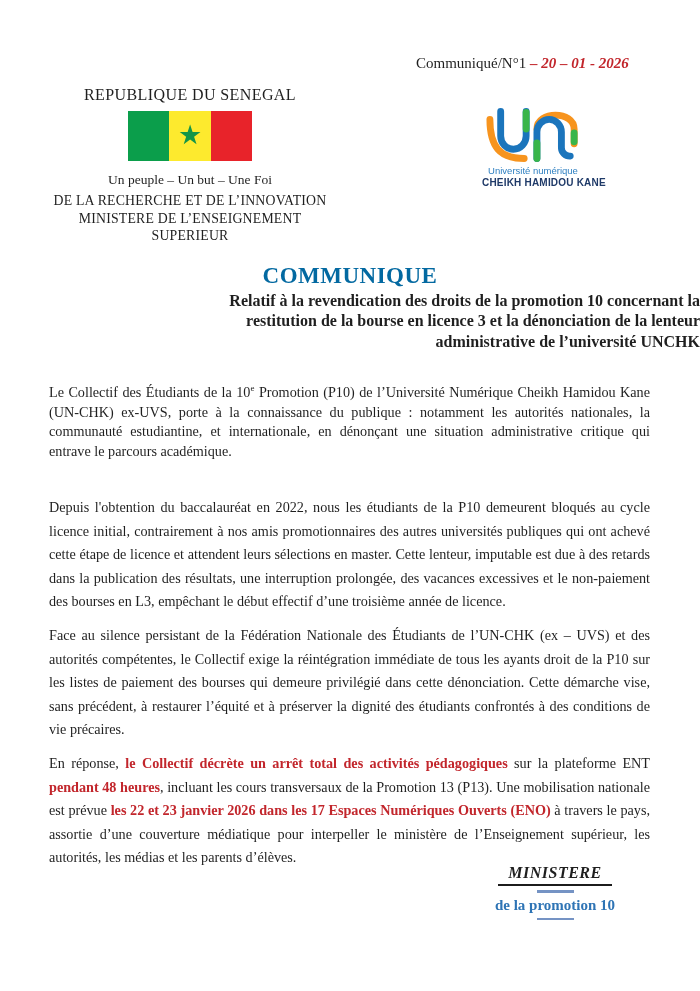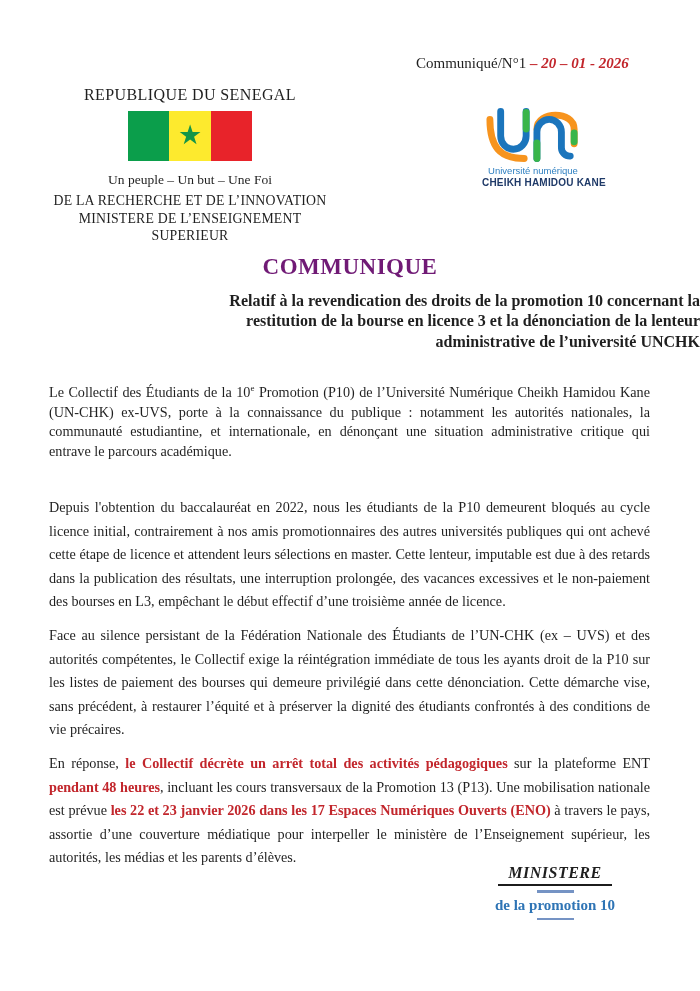--- a/index.html
+++ b/index.html
@@ -79,21 +79,21 @@
       <path d="M42 6 v17" stroke="#39b54a" stroke-width="7" stroke-linecap="round" style="stroke: rgb(57, 181, 74);"></path>
       <path d="M53 23 C53 4 91 4 91 23 v15" stroke="#f7941e" stroke-width="7" stroke-linecap="round" style="stroke: rgb(247, 148, 30);"></path>
       <path d="M53 53 V26 a12.5 13 0 0 1 25 0 v16 a8.5 8.5 0 0 0 9 8.5" stroke="#1b75bc" stroke-width="7" stroke-linecap="round" style="stroke: rgb(27, 117, 188);"></path>
       <path d="M53 53 V37" stroke="#39b54a" stroke-width="7" stroke-linecap="round" style="stroke: rgb(57, 181, 74);"></path>
       <path d="M91 27 v9" stroke="#39b54a" stroke-width="7" stroke-linecap="round" style="stroke: rgb(57, 181, 74);"></path>
     </svg>
     <div class="logo-sub" style="color: rgb(45, 127, 193);">Université numérique</div>
     <div class="logo-title" style="color: rgb(31, 58, 104);">CHEIKH HAMIDOU KANE</div>
   </div>
 
-  <div class="doc-title" style="color: #701a75;">COMMUNIQUE</div>
+  <div class="doc-title" style="color: #0369a1; margin-top: 9px;">COMMUNIQUE</div>
 
   <div class="subtitle">
       <div>Relatif à la revendication des droits de la promotion 10 concernant la</div>
       <div>restitution de la bourse en licence 3 et la dénonciation de la lenteur</div>
       <div>administrative de l’université UNCHK</div>
     </div>
 
   <div class="body-text">
       <p class="first"><span> Le Collectif des Étudiants  de la 10</span><sup>e</sup><span> Promotion (P10) de l’Université Numérique Cheikh Hamidou Kane (UN-CHK) ex-UVS, porte à la connaissance du publique : notamment les autorités nationales, la communauté estudiantine, et internationale, en dénonçant une situation administrative critique qui entrave le parcours académique.</span></p>
       <p class="spaced"><span>Depuis l'obtention du baccalauréat en 2022, nous les étudiants de la P10 demeurent bloqués au cycle licence initial, contrairement à nos amis promotionnaires des autres universités publiques qui ont achevé cette étape de licence et attendent leurs sélections en master. Cette lenteur, imputable est due à des retards dans la publication des résultats, une interruption prolongée, des vacances excessives et le non-paiement des bourses en L3, empêchant le début effectif d’une troisième année de licence.</span></p>

